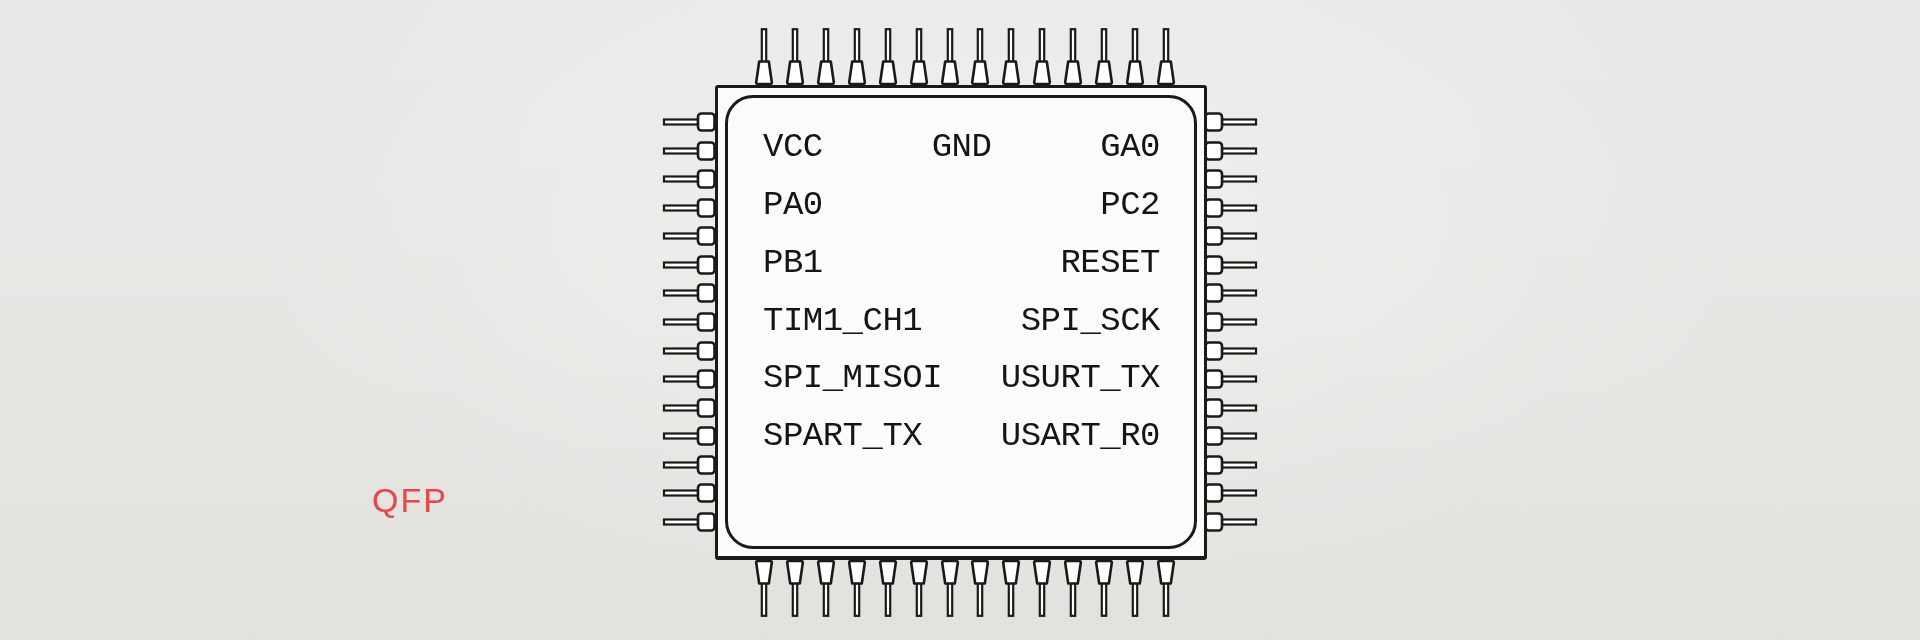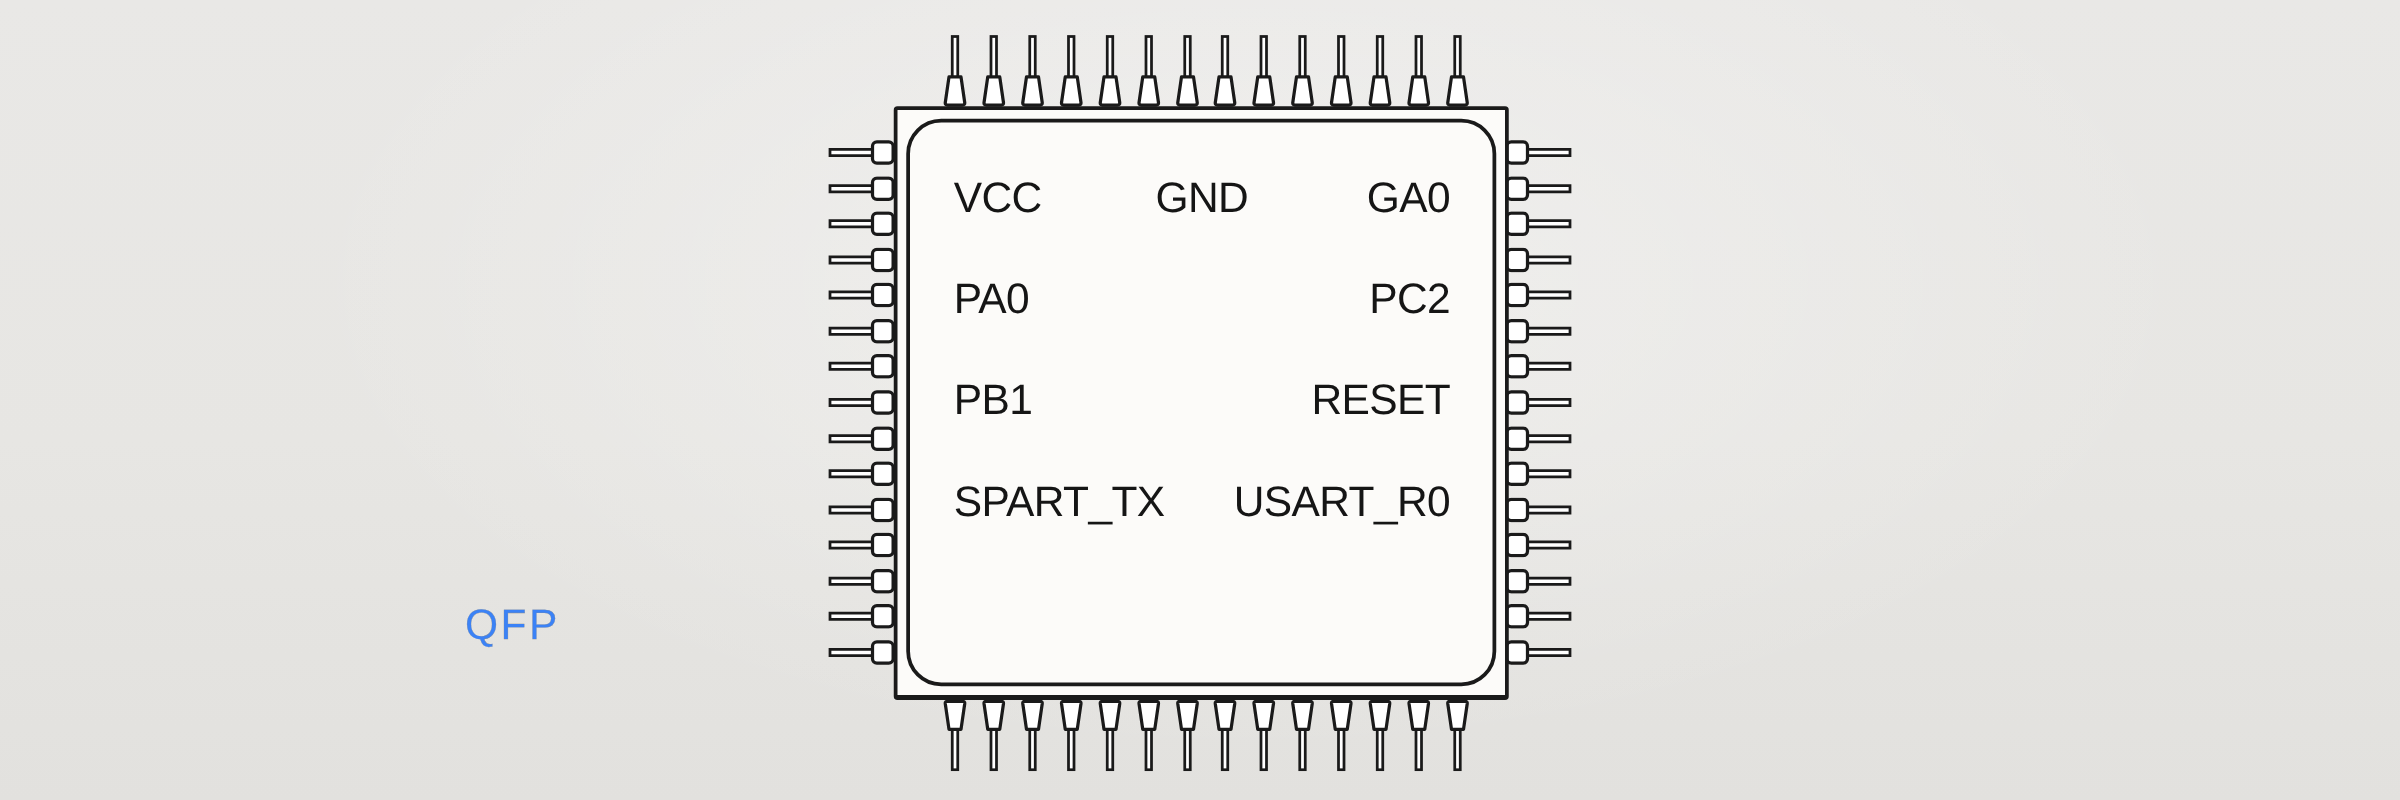--- a/index.html
+++ b/index.html
@@ -8,21 +8,21 @@
     font-family:"Liberation Sans","DejaVu Sans",sans-serif;
     background:
       radial-gradient(ellipse 1400px 700px at 52% 35%, rgba(255,255,255,0.35) 0%, rgba(255,255,255,0) 55%),
       linear-gradient(180deg,#e9e8e6 0%,#e7e6e3 55%,#e2e1de 100%);
   }
   .diagram{position:absolute;inset:0;}
 
   
   .package-label{
     position:absolute;left:372px;top:481px;
-    font-size:34px;letter-spacing:2px;color:#3b82f6;
+    font-size:34px;letter-spacing:2px;color:#ef4444;
     -webkit-text-stroke:0.2px #8f8f8c;
   }
 
   
   .pins{position:absolute;display:flex;z-index:1;}
   .pins-top   {left:753px;top:28px;width:424px;height:58px;justify-content:space-between;}
   .pins-bottom{left:753px;top:559px;width:424px;height:58px;justify-content:space-between;}
   .pins-left  {left:662px;top:112px;width:54px;height:420px;flex-direction:column;justify-content:space-between;}
   .pins-right {left:1204px;top:112px;width:54px;height:420px;flex-direction:column;justify-content:space-between;}
   .pin{line-height:0;display:block;}
@@ -38,21 +38,21 @@
     z-index:2;
   }
   .chip-inner-outline{
     position:absolute;left:7px;top:7px;right:7px;bottom:7px;
     border:3.5px solid #1a1a1a;border-radius:28px;
     pointer-events:none;
   }
   
   .pin-label-grid{
     position:absolute;left:45px;right:44px;top:30px;height:405px;
-    display:flex;flex-direction:column;
+    display:flex;flex-direction:column;font-family:Liberation Mono, monospace;
   }
   .label-row{position:relative;flex:1;}
   .lbl{
     position:absolute;top:50%;transform:translateY(-50%);
     font-size:34px;letter-spacing:-0.5px;color:#151515;white-space:nowrap;
   }
   .lbl.l{left:0;}
   .lbl.r{right:0;}
   .lbl.m{left:50%;transform:translate(-50%,-50%);}
   .lbl.m.shifted{left:calc(50% + 42px);}
@@ -431,20 +431,28 @@
         </div>
         <div class="label-row">
           <span class="lbl l">PA0</span>
           <span class="lbl r">PC2</span>
         </div>
         <div class="label-row">
           <span class="lbl l">PB1</span>
           <span class="lbl r">RESET</span>
         </div>
         <div class="label-row">
+          <span class="lbl l">TIM1_CH1</span>
+          <span class="lbl r">SPI_SCK</span>
+        </div>
+        <div class="label-row">
+          <span class="lbl l">SPI_MISOI</span>
+          <span class="lbl r">USURT_TX</span>
+        </div>
+        <div class="label-row">
           <span class="lbl l">SPART_TX</span>
           <span class="lbl r">USART_R0</span>
         </div>
         <div class="label-row">
         </div>
       </div>
   </div>
 
 </div>
 

